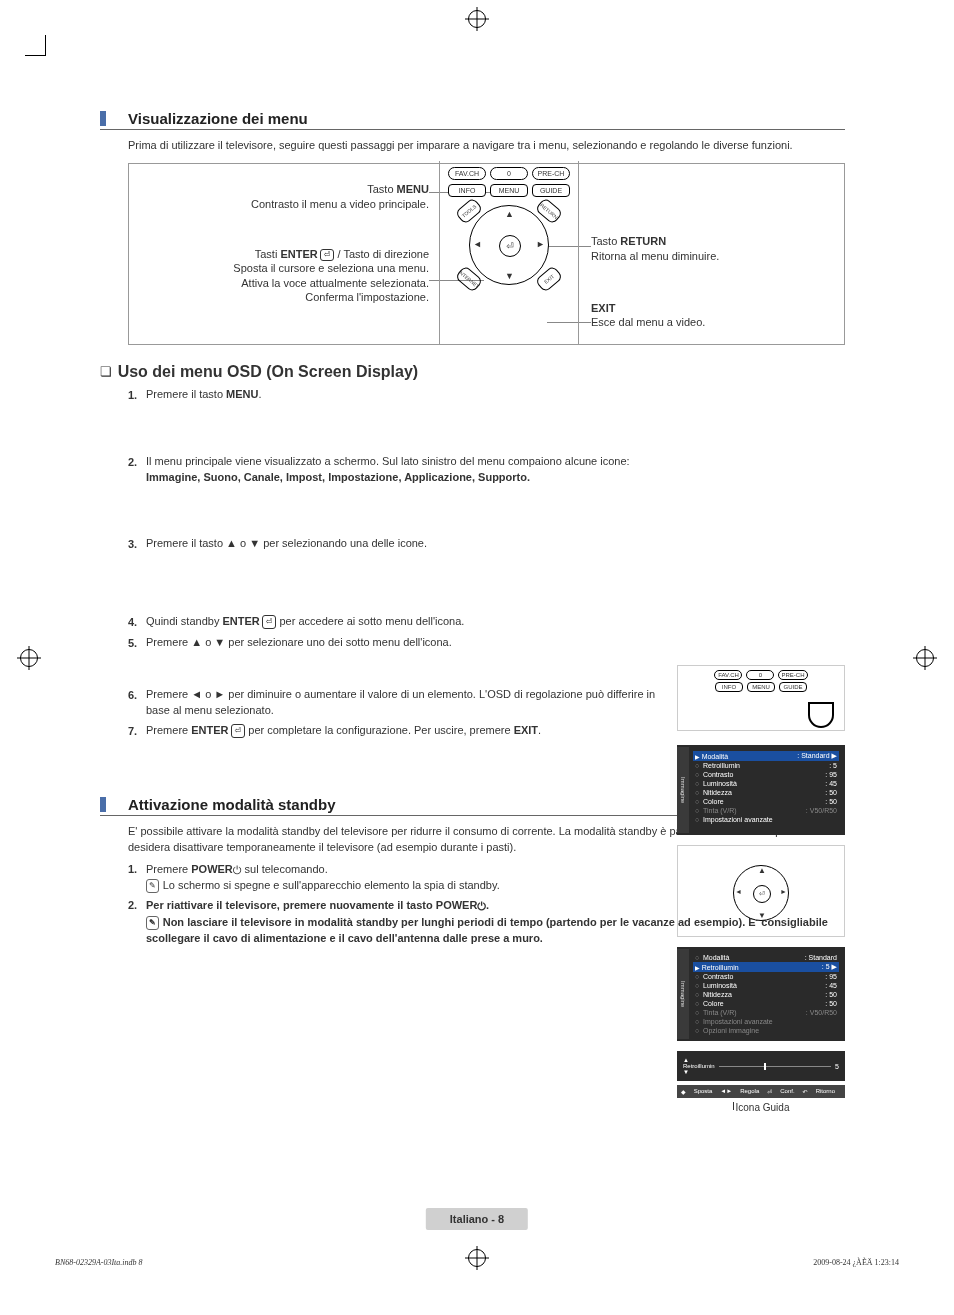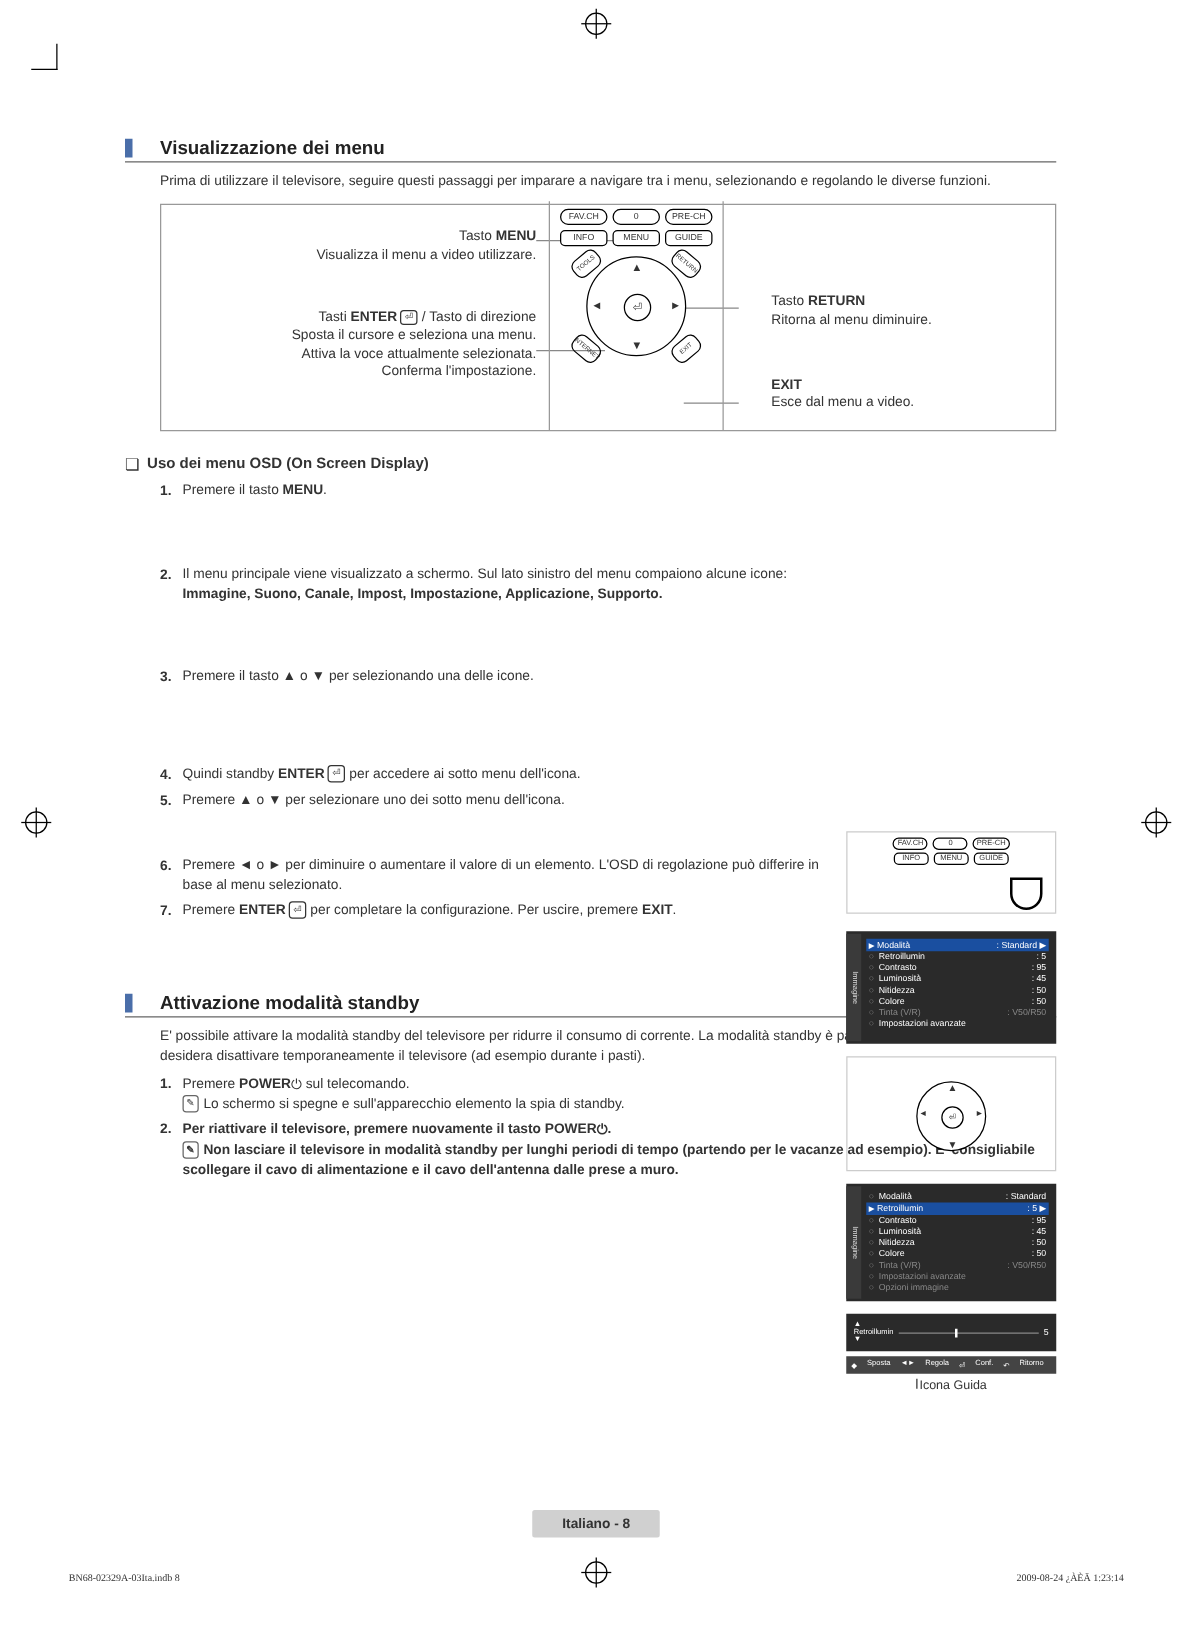--- a/index.html
+++ b/index.html
@@ -115,39 +115,39 @@
     position:absolute;
     left:10px; top:18px;
     width: 290px;
     text-align: right;
     font-size:11px;
     line-height:1.3;
   }
   .left-labels .block2 { margin-top: 36px; }
   .right-labels {
     position:absolute;
-    left:488px; top:70px;
+    left:462px; top:70px;
     width:240px;
     font-size:11px;
     line-height:1.3;
   }
   .right-labels .block2 { margin-top: 38px; }
   .leader { position:absolute; height:1px; background:#888; }
   .leader1 { top:28px; left:300px; width:72px; }
   .leader2 { top:116px; left:300px; width:55px; }
   .leader-r1 { top:82px; left:412px; width:50px; }
   .leader-r2 { top:158px; left:418px; width:44px; }
 
   .subsection {
     margin-left: 0;
     margin-top: 4px;
   }
   .sub-row { display:flex; align-items:flex-start; }
   .sub-icon { font-size:13px; margin-right:6px; margin-top:1px;}
-  .sub-title { font-weight:bold; font-size:12px; }
+  .sub-title { font-weight:bold; font-size:16px; }
   .sub-body { margin-left: 28px; line-height:1.5; }
 
   .steps { margin-top: 6px; }
   .step-row {
     display: flex;
     align-items: flex-start;
     margin-bottom: 4px;
   }
   .step-num {
     font-weight: bold;
@@ -268,20 +268,21 @@
     padding: 5px 24px;
     font-size: 11px;
     font-weight: bold;
     border-radius: 2px;
   }
   .footer-left {
     position:absolute;
     bottom: 48px; left: 55px;
     font-size: 8px;
     font-family: "Times New Roman", serif;
+    font-style: italic;
   }
   .footer-right {
     position:absolute;
     bottom: 48px; right: 55px;
     font-size: 8px;
     font-family: "Times New Roman", serif;
   }
   .spacer-32 { height:32px; }
   .spacer-46 { height:46px; }
   .spacer-58 { height:58px; }
@@ -302,21 +303,21 @@
     <div class="section-title-row">
       <div class="section-bar"></div>
       <div class="section-title">Visualizzazione dei menu</div>
     </div>
     <p class="intro">Prima di utilizzare il televisore, seguire questi passaggi per imparare a navigare tra i menu, selezionando e regolando le diverse funzioni.</p>
 
     <div class="remote-box">
       <div class="left-labels">
         <div>
           <span>Tasto </span><b>MENU</b><br>
-          <span>Visualizza il menu a video utilizzare.</span>
+          <span>Contrasto il menu a video principale.</span>
         </div>
         <div class="block2">
           <span>Tasti </span><b>ENTER</b><span class="enter-icon">⏎</span><span> / Tasto di direzione</span><br>
           <span>Sposta il cursore e seleziona una menu.</span><br>
           <span>Attiva la voce attualmente selezionata.</span><br>
           <span>Conferma l'impostazione.</span>
         </div>
       </div>
       <div class="leader leader1"></div>
       <div class="leader leader2"></div>

